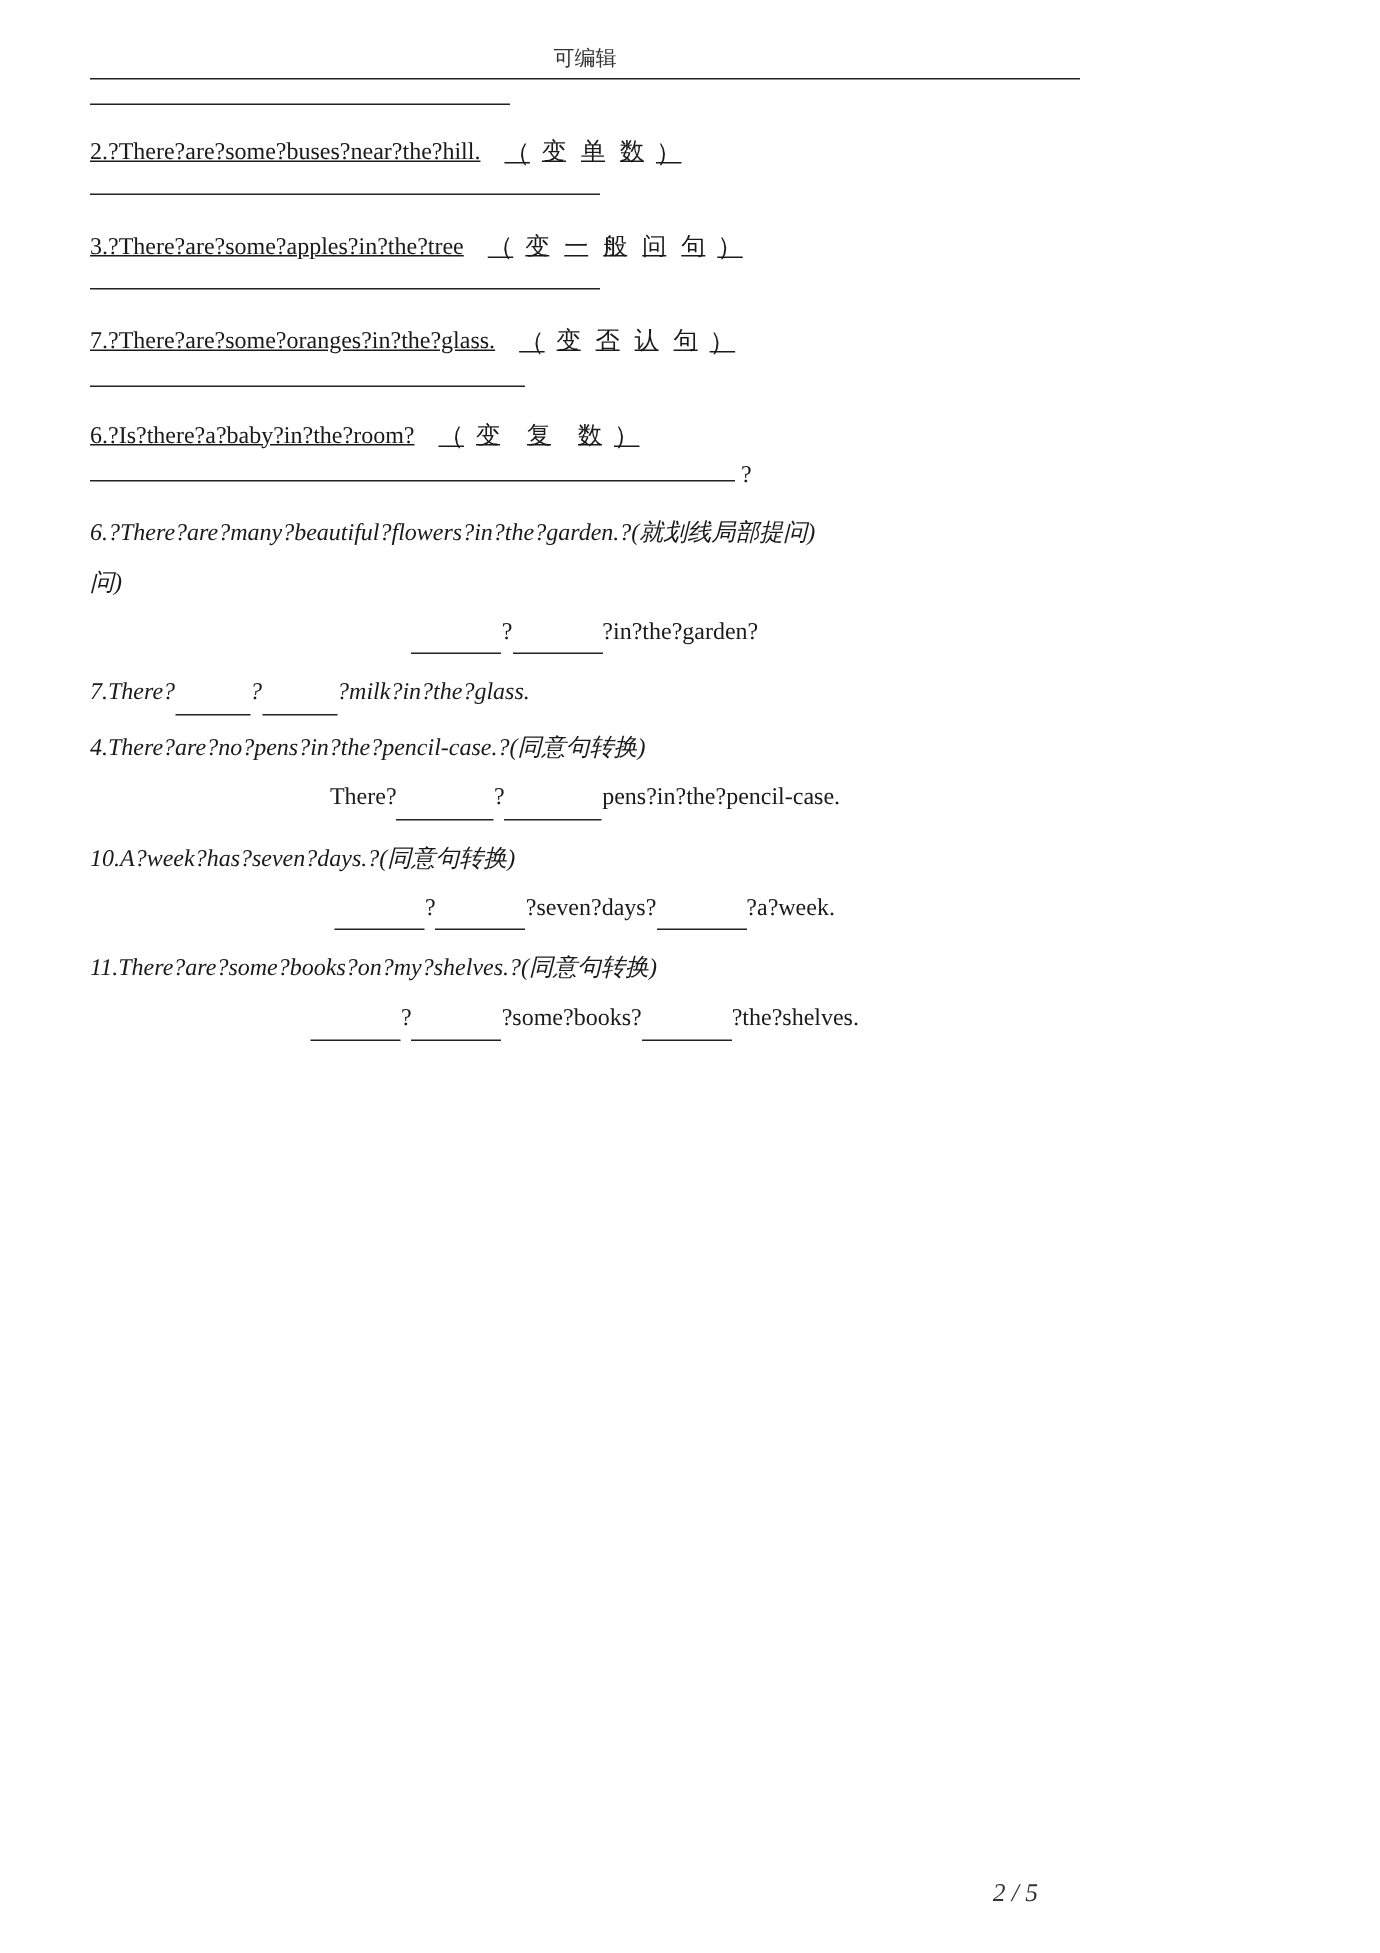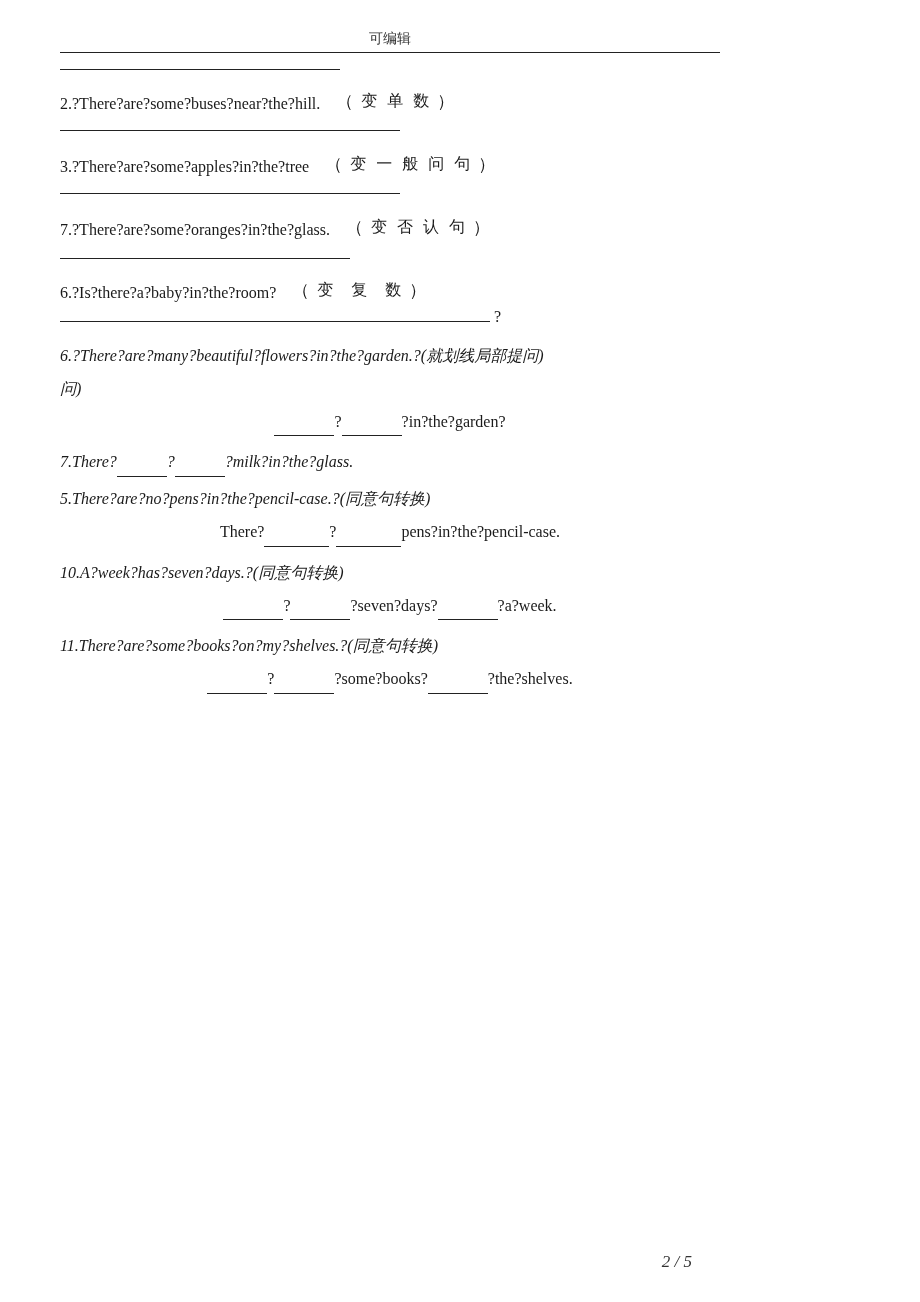--- a/index.html
+++ b/index.html
@@ -44,23 +44,24 @@
       width: 340px;
       margin-bottom: 2px;
     }
 
     .section {
       margin-bottom: 8px;
     }
 
     .question-row {
       display: flex;
-      align-items: flex-end;
+      align-items: center;
       margin-bottom: 6px;
       flex-wrap: wrap;
+      text-decoration: underline;
     }
 
     .question-text {
       font-size: 16px;
       margin-right: 16px;
     }
 
     .bracket-group {
       display: flex;
       align-items: center;
@@ -236,21 +237,21 @@
   </div>
 
   <div class="section">
     <div class="question-line">
       7.There?<span class="inline-blank-sm"></span>?<span class="inline-blank-sm"></span>?milk?in?the?glass.
     </div>
   </div>
 
 
   <div class="section">
-    <div class="question-line">5.There?are?no?pens?in?the?pencil-case.?(同意句转换)</div>
+    <div class="question-line">4.There?are?no?pens?in?the?pencil-case.?(同意句转换)</div>
     <div class="sub-answer-line">
       There?<span class="inline-blank" style="min-width:65px;"></span>?<span class="inline-blank" style="min-width:65px;"></span>pens?in?the?pencil-case.
     </div>
   </div>
 
   <div class="section">
     <div class="question-line">10.A?week?has?seven?days.?(同意句转换)</div>
     <div class="sub-answer-line">
       <span class="inline-blank" style="min-width:60px;"></span>?<span class="inline-blank" style="min-width:60px;"></span>?seven?days?<span class="inline-blank" style="min-width:60px;"></span>?a?week.
     </div>

